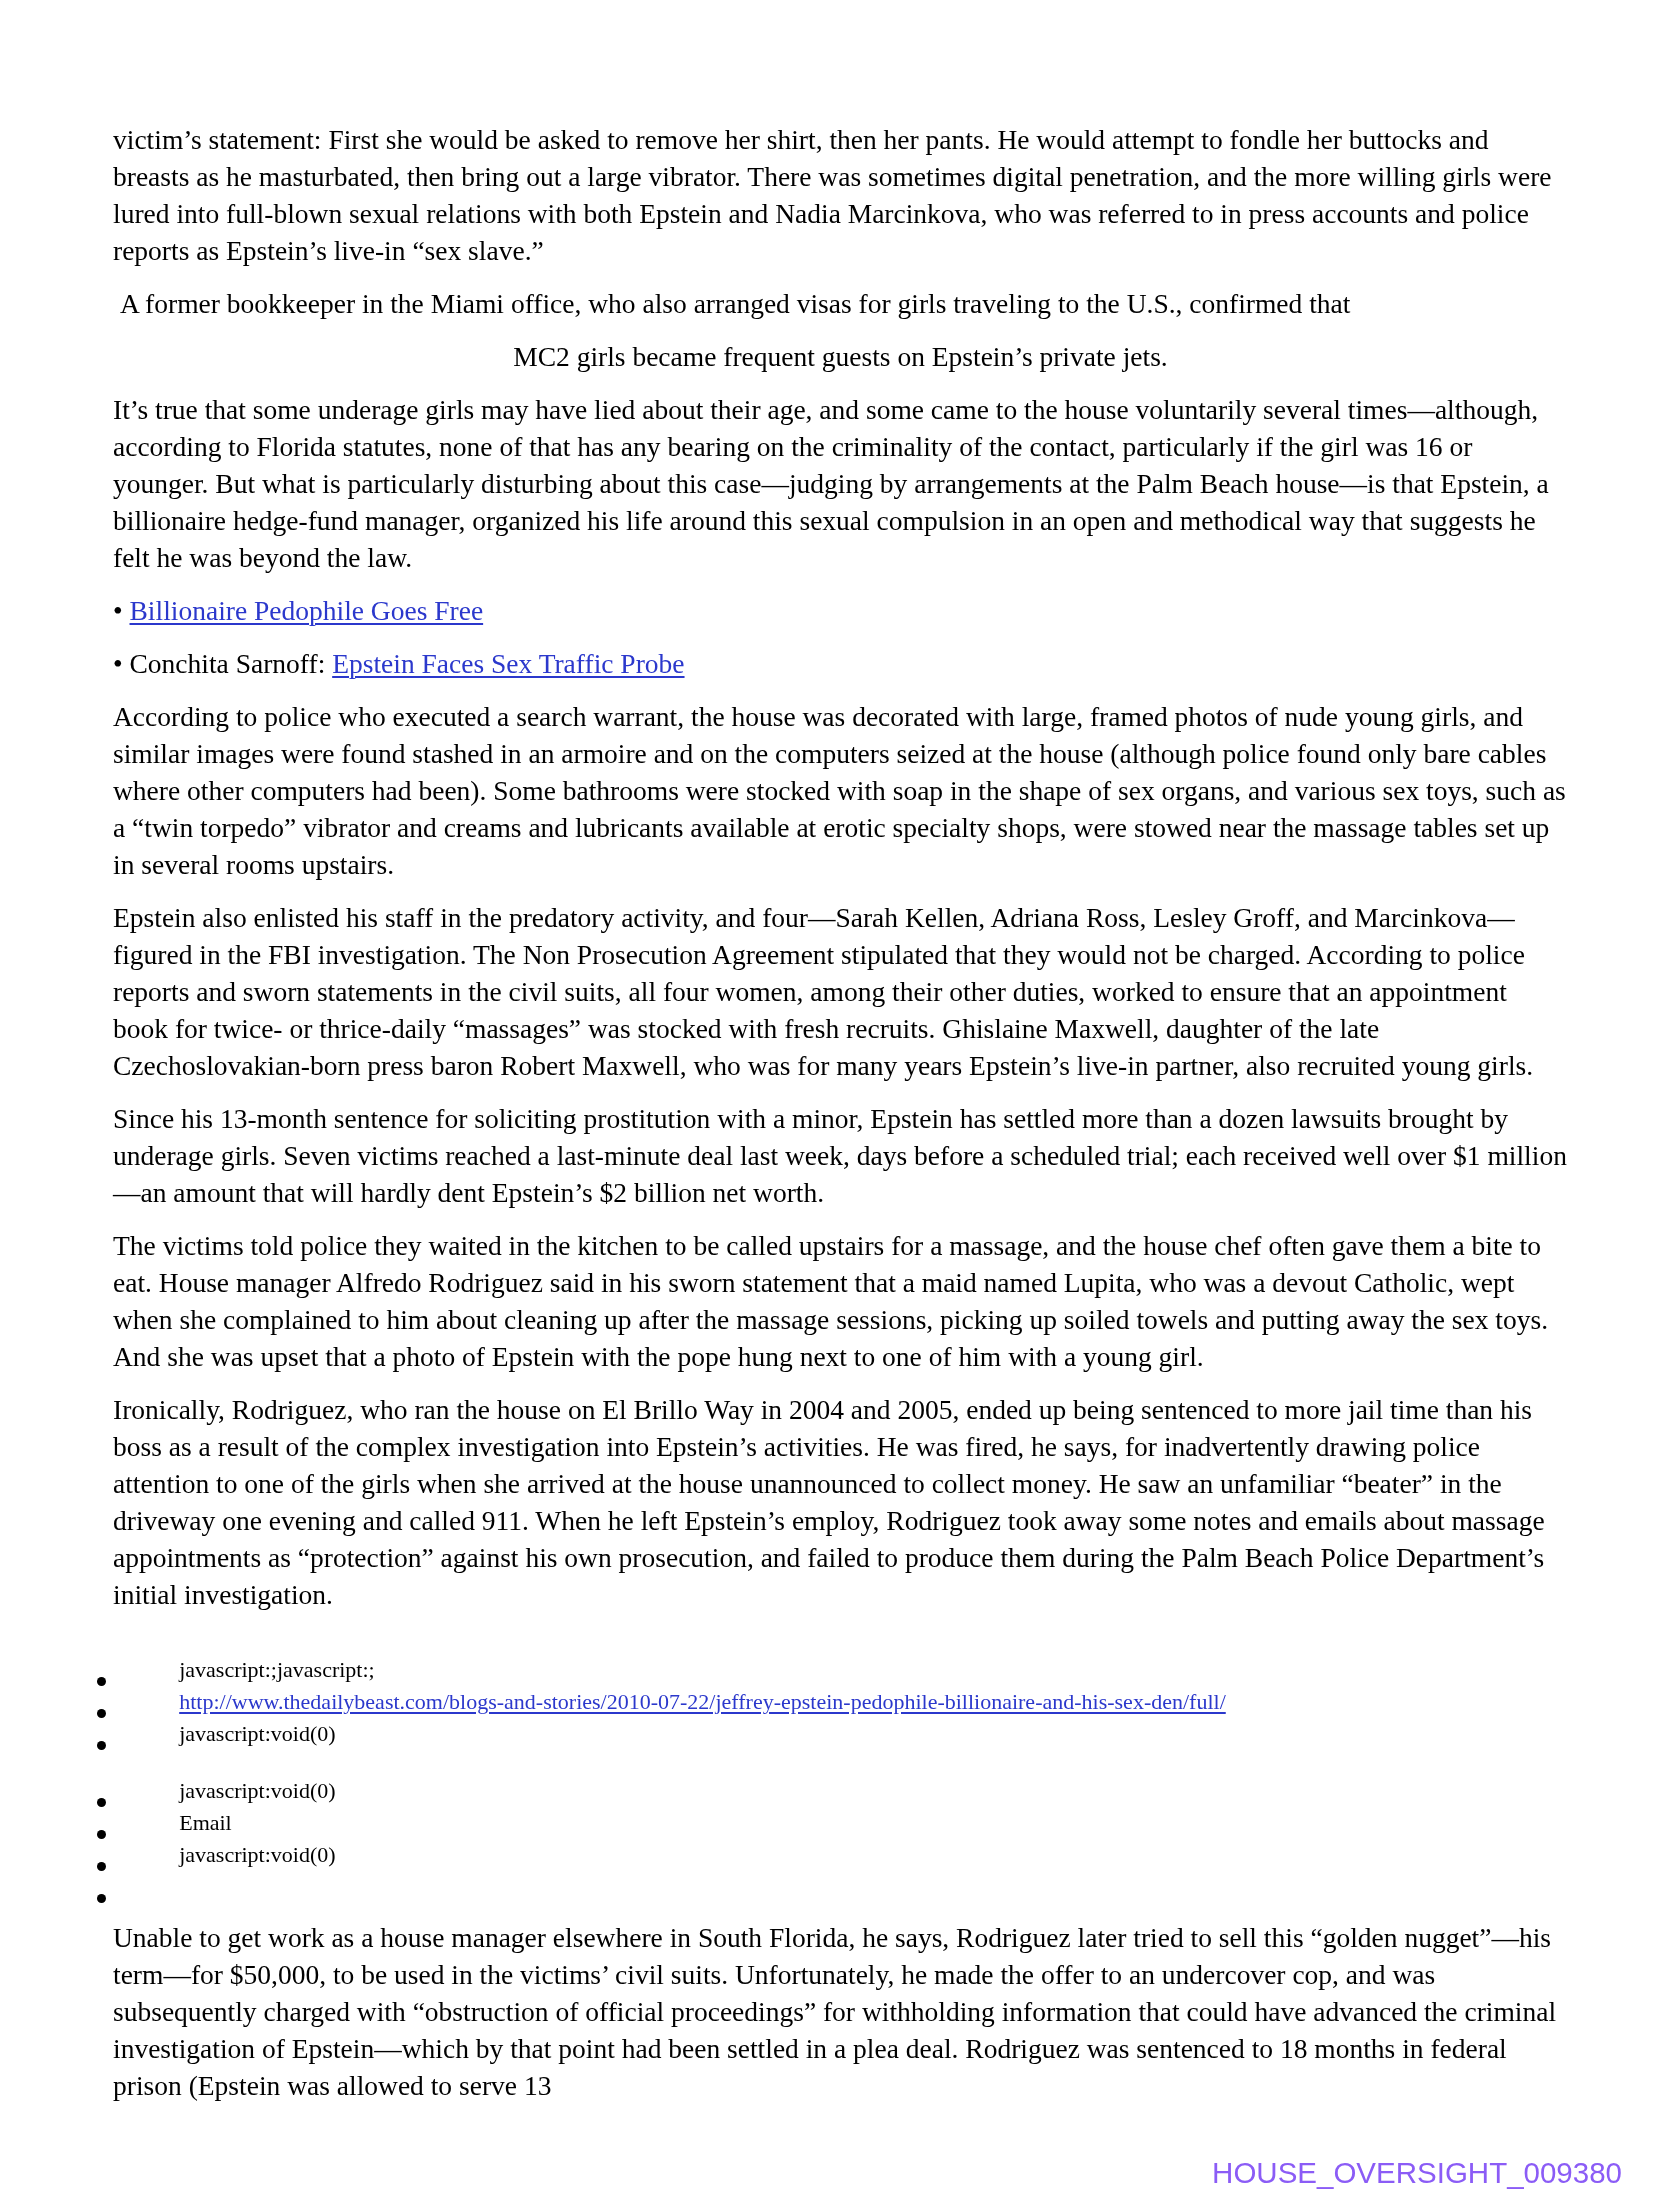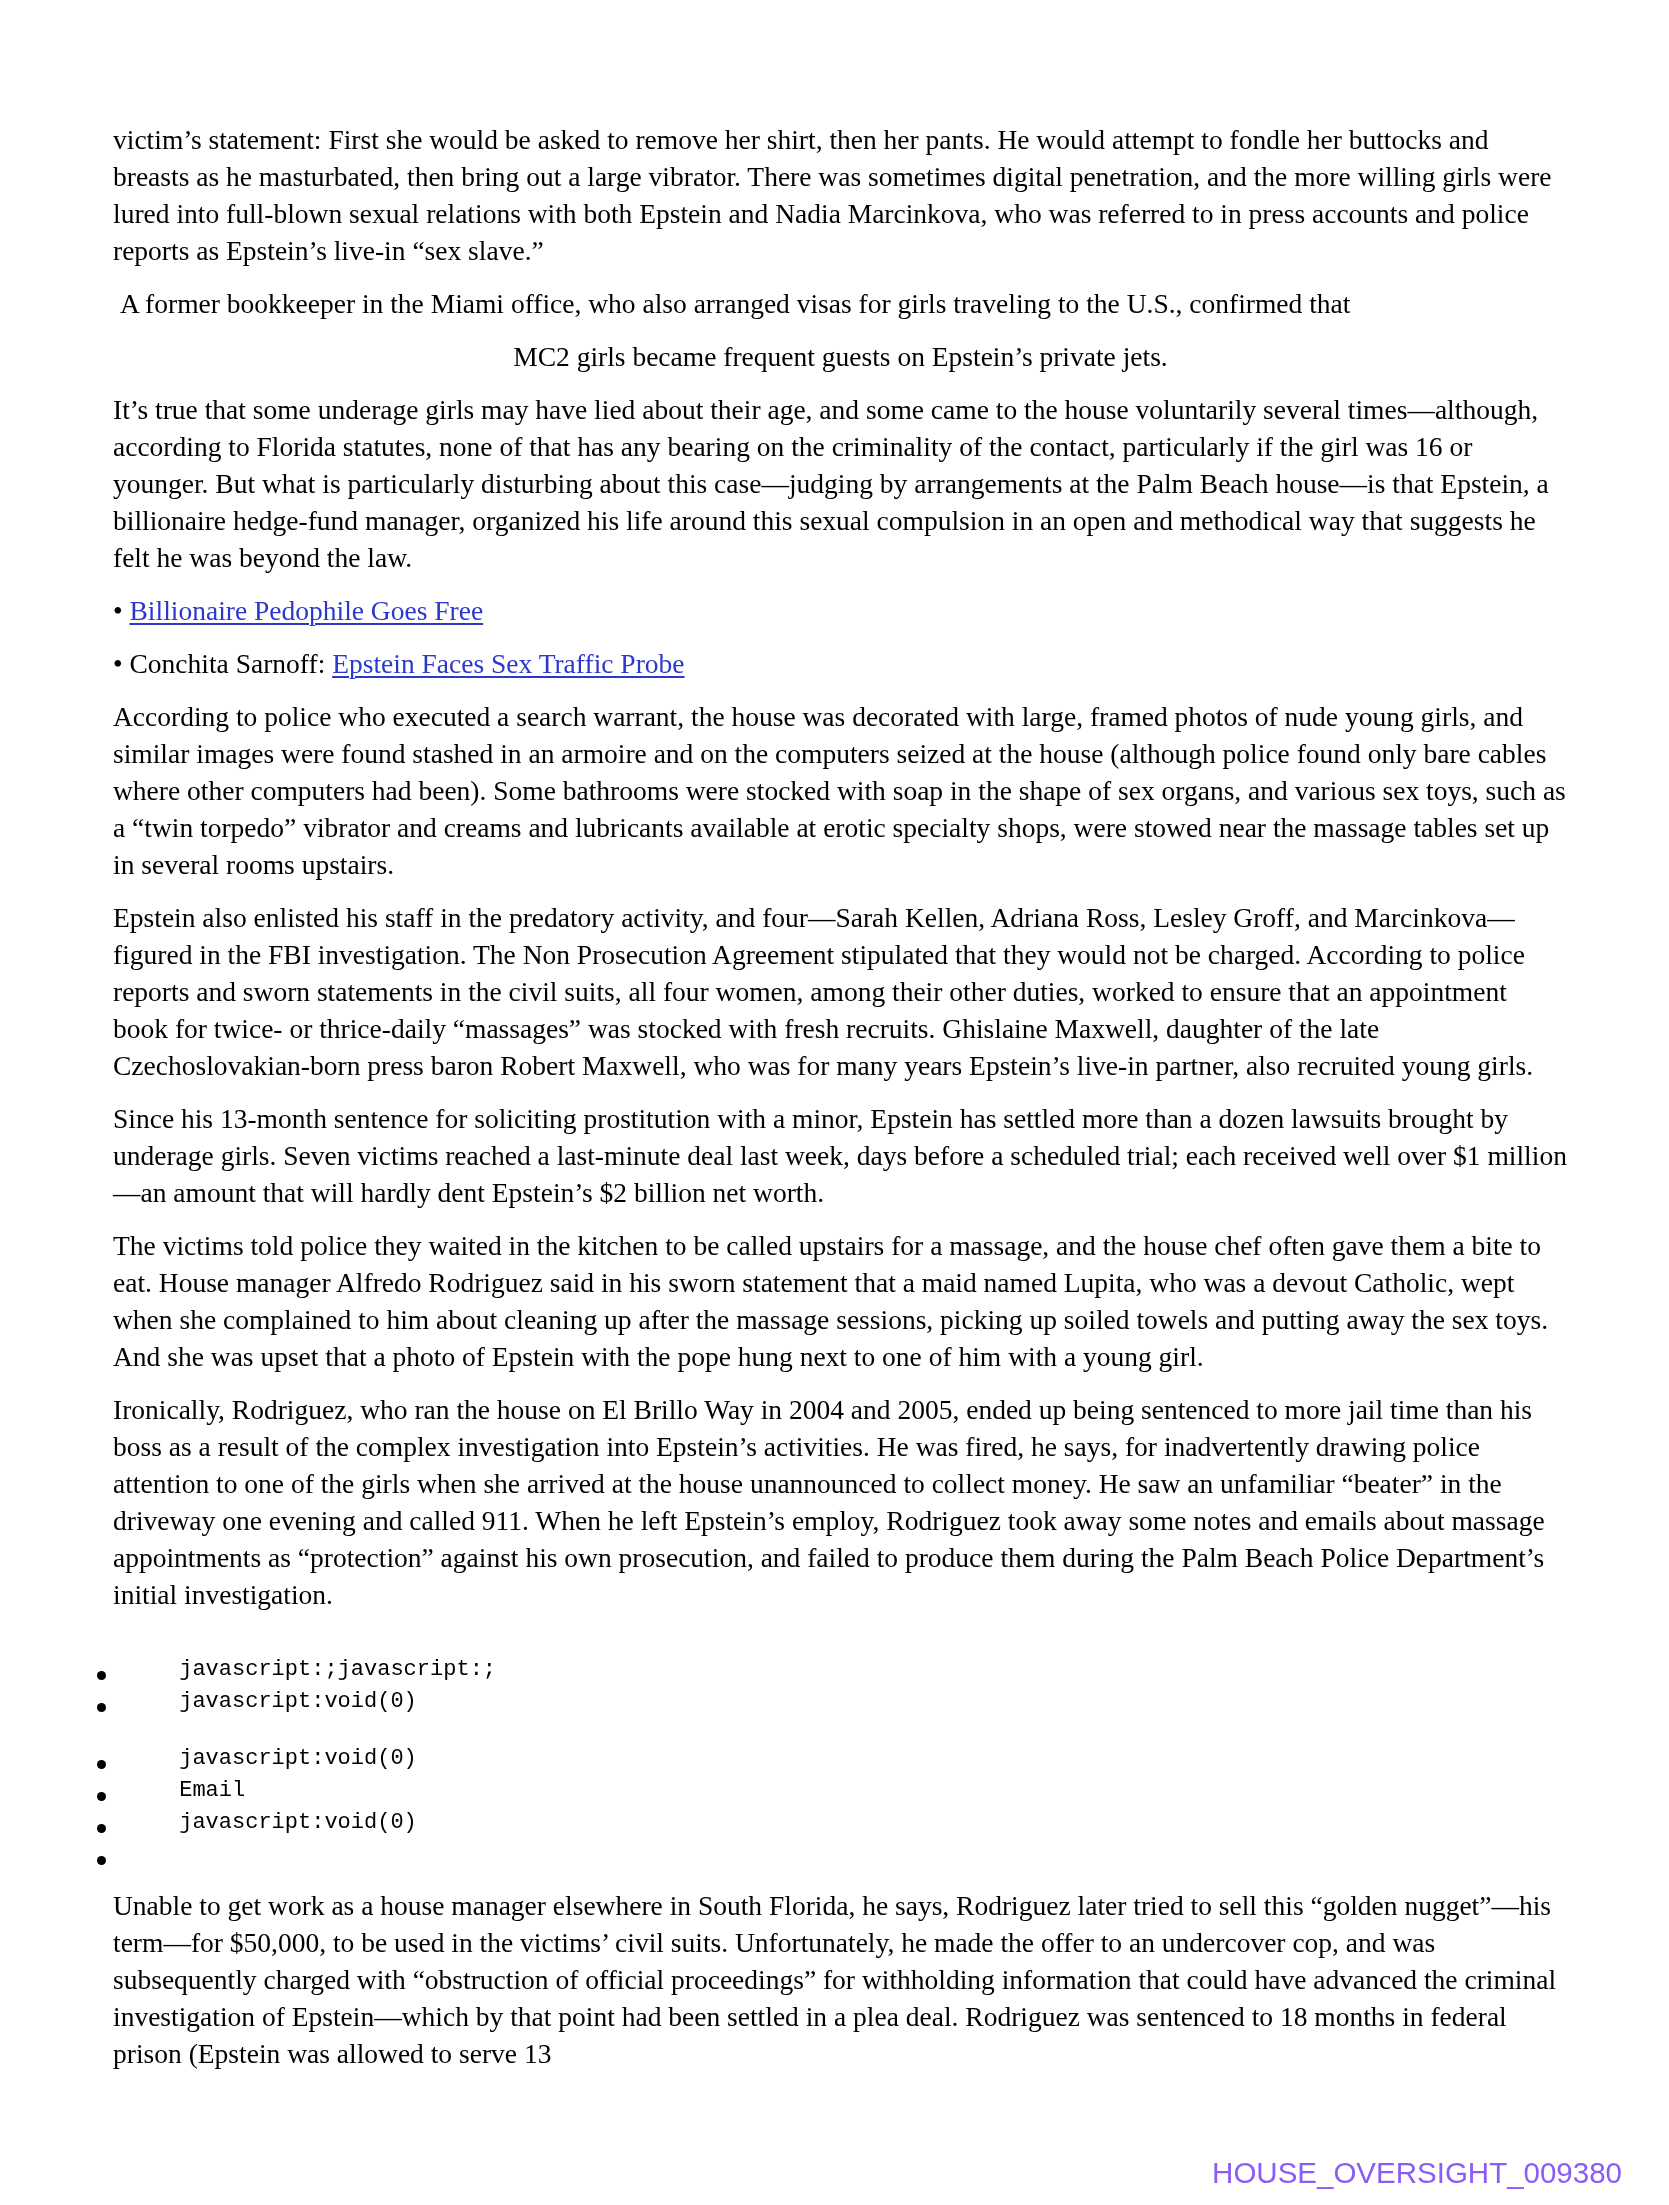--- a/index.html
+++ b/index.html
@@ -43,23 +43,22 @@
     text-underline-offset: 3.3px;
     cursor: pointer;
   }
   .link-list {
     margin: 41px 0 7.9px 0;
     font-size: 22px;
     line-height: 32px;
   }
   .list-item {
     display: flex;
-    align-items: center;
+    align-items: flex-end;
     min-height: 32px;
-    font-family: Liberation Mono, monospace;
   }
   .list-item.gap {
     margin-top: 25px;
   }
   .bullet-dot {
     width: 9.2px;
     height: 9.2px;
     border-radius: 50%;
     background: #000000;
     flex: none;
@@ -95,20 +94,24 @@
       <p class="para"><span>Since his 13-month sentence for soliciting prostitution with a minor, Epstein has settled more than a dozen lawsuits brought by underage girls. Seven victims reached a last-minute deal last week, days before a scheduled trial; each received well over $1 million—an amount that will hardly dent Epstein’s $2 billion net worth.</span></p>
       <p class="para"><span>The victims told police they waited in the kitchen to be called upstairs for a massage, and the house chef often gave them a bite to eat. House manager Alfredo Rodriguez said in his sworn statement that a maid named Lupita, who was a devout Catholic, wept when she complained to him about cleaning up after the massage sessions, picking up soiled towels and putting away the sex toys. And she was upset that a photo of Epstein with the pope hung next to one of him with a young girl.</span></p>
       <p class="para"><span>Ironically, Rodriguez, who ran the house on El Brillo Way in 2004 and 2005, ended up being sentenced to more jail time than his boss as a result of the complex investigation into Epstein’s activities. He was fired, he says, for inadvertently drawing police attention to one of the girls when she arrived at the house unannounced to collect money. He saw an unfamiliar “beater” in the driveway one evening and called 911. When he left Epstein’s employ, Rodriguez took away some notes and emails about massage appointments as “protection” against his own prosecution, and failed to produce them during the Palm Beach Police Department’s initial investigation.</span></p>
       <div class="link-list">
         <div class="list-item">
           <span class="bullet-dot"></span>
           <span class="li-text"><span>javascript:;javascript:;</span></span>
         </div>
         <div class="list-item">
           <span class="bullet-dot"></span>
+          <span class="li-text"><span class="doc-link">http://www.thedailybeast.com/blogs-and-stories/2010-07-22/jeffrey-epstein-pedophile-billionaire-and-his-sex-den/full/</span></span>
+        </div>
+        <div class="list-item">
+          <span class="bullet-dot"></span>
           <span class="li-text"><span>javascript:void(0)</span></span>
         </div>
         <div class="list-item gap">
           <span class="bullet-dot"></span>
           <span class="li-text"><span>javascript:void(0)</span></span>
         </div>
         <div class="list-item">
           <span class="bullet-dot"></span>
           <span class="li-text"><span>Email</span></span>
         </div>

